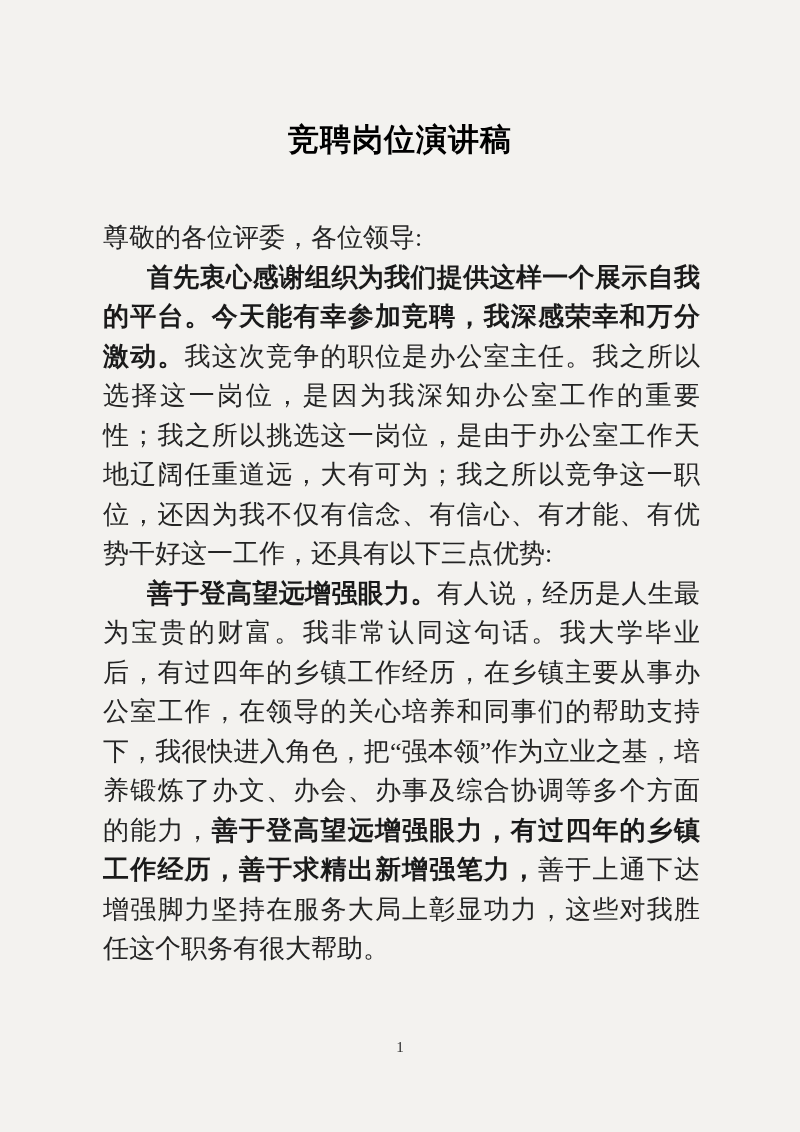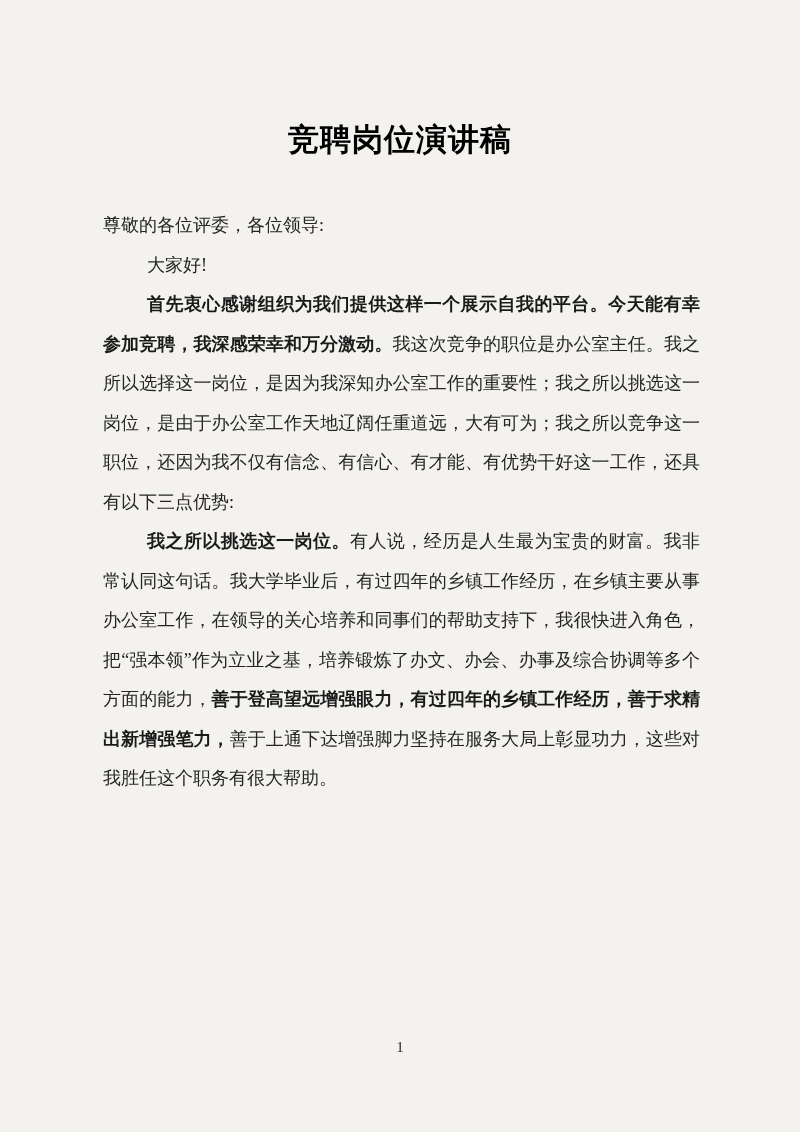--- a/index.html
+++ b/index.html
@@ -24,24 +24,24 @@
     margin: 0;
     text-align: center;
     font-size: 31px;
     line-height: 40px;
     font-weight: 700;
     color: #000000;
     letter-spacing: 1px;
   }
   .content {
     position: absolute;
-    top: 206px;
+    top: 218px;
     left: 103px;
     width: 597px;
-    font-size: 18px;
+    font-size: 26px;
     line-height: 39.5px;
     text-align: justify;
     text-justify: inter-ideograph;
   }
   .para {
     margin: 0;
   }
   .para.indent {
     text-indent: 44px;
   }
@@ -65,19 +65,18 @@
   }
 </style>
 </head>
 <body>
 
 <div class="page">
   <h1 class="doc-title">竞聘岗位演讲稿</h1>
 
   <div class="content">
       <p class="para"><span class="run">尊敬的各位评委，各位领导:</span></p>
-      <p class="para indent"><span class="run">大家好!</span></p>
       <p class="para indent"><span class="run bold">首先衷心感谢组织为我们提供这样一个展示自我的平台。今天能有幸参加竞聘，我深感荣幸和万分激动。</span><span class="run">我这次竞争的职位是办公室主任。我之所以选择这一岗位，是因为我深知办公室工作的重要性；我之所以挑选这一岗位，是由于办公室工作天地辽阔任重道远，大有可为；我之所以竞争这一职位，还因为我不仅有信念、有信心、有才能、有优势干好这一工作，还具有以下三点优势:</span></p>
-      <p class="para indent"><span class="run bold">我之所以挑选这一岗位。</span><span class="run">有人说，经历是人生最为宝贵的财富。我非常认同这句话。我大学毕业后，有过四年的乡镇工作经历，在乡镇主要从事办公室工作，在领导的关心培养和同事们的帮助支持下，我很快进入角色，把“强本领”作为立业之基，培养锻炼了办文、办会、办事及综合协调等多个方面的能力，</span><span class="run bold">善于登高望远增强眼力，有过四年的乡镇工作经历，善于求精出新增强笔力，</span><span class="run">善于上通下达增强脚力坚持在服务大局上彰显功力，这些对我胜任这个职务有很大帮助。</span></p>
+      <p class="para indent"><span class="run bold">善于登高望远增强眼力。</span><span class="run">有人说，经历是人生最为宝贵的财富。我非常认同这句话。我大学毕业后，有过四年的乡镇工作经历，在乡镇主要从事办公室工作，在领导的关心培养和同事们的帮助支持下，我很快进入角色，把“强本领”作为立业之基，培养锻炼了办文、办会、办事及综合协调等多个方面的能力，</span><span class="run bold">善于登高望远增强眼力，有过四年的乡镇工作经历，善于求精出新增强笔力，</span><span class="run">善于上通下达增强脚力坚持在服务大局上彰显功力，这些对我胜任这个职务有很大帮助。</span></p>
     </div>
 
   <div class="page-number">1</div>
 </div>
 
 </body></html>

